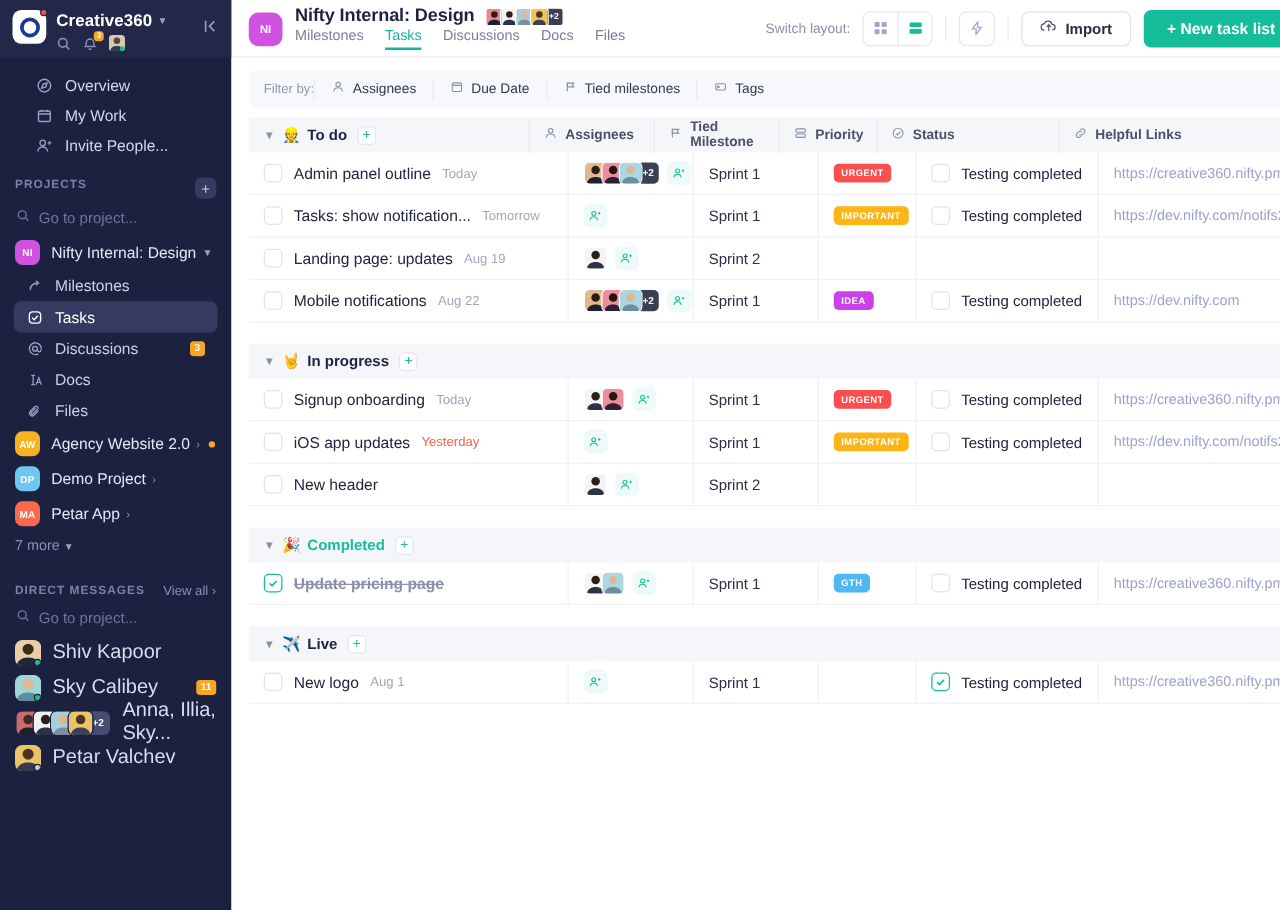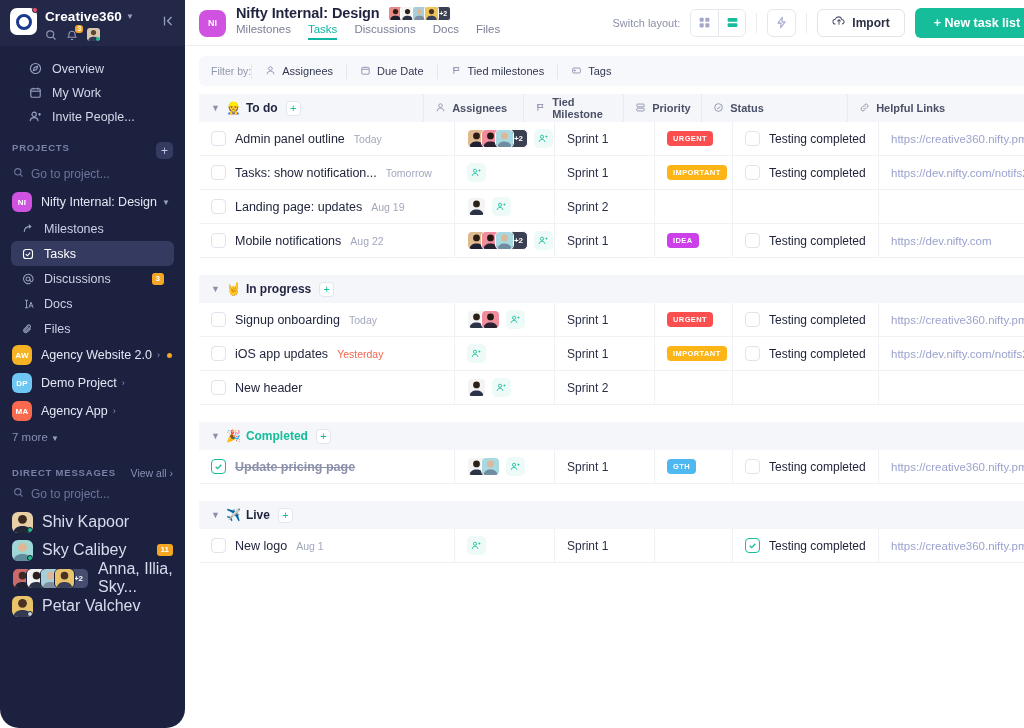--- a/index.html
+++ b/index.html
@@ -12,21 +12,20 @@
   .app { display: flex; width: 1024px; height: 728px; }
 
   
   .sidebar {
     width: 185px; height: 728px;
     background: #1c2140;
     flex: 0 0 185px;
     position: relative;
     color: #c7cbe0;
     font-size: 12.5px;
-    border-radius: 19px;
   }
   .sb-top {
     height: 46px;
     background: #232848;
     display: flex; align-items: flex-start;
     padding: 6px 8px 0 10px;
     position: relative;
   }
   .brand-logo {
     width: 27px; height: 27px; border-radius: 7px;
@@ -426,21 +425,21 @@
     <div class="sb-proj">
       <span class="pav" style="background:#6ec7f2">DP</span>
       <span class="pname">
         <span>Demo Project</span>
         <span class="ar">›</span>
       </span>
     </div>
     <div class="sb-proj">
       <span class="pav" style="background:#f8694e">MA</span>
       <span class="pname">
-        <span>Agency App</span>
+        <span>Petar App</span>
         <span class="ar">›</span>
       </span>
     </div>
     <div class="sb-more">
       <span>7 more</span> <span class="chev">▼</span>
     </div>
 
     <div class="sb-sec" style="padding-top:22px">
       <span class="sb-sec-t">DIRECT MESSAGES</span>
       <span class="sb-viewall"><span>View all</span> ›</span>

